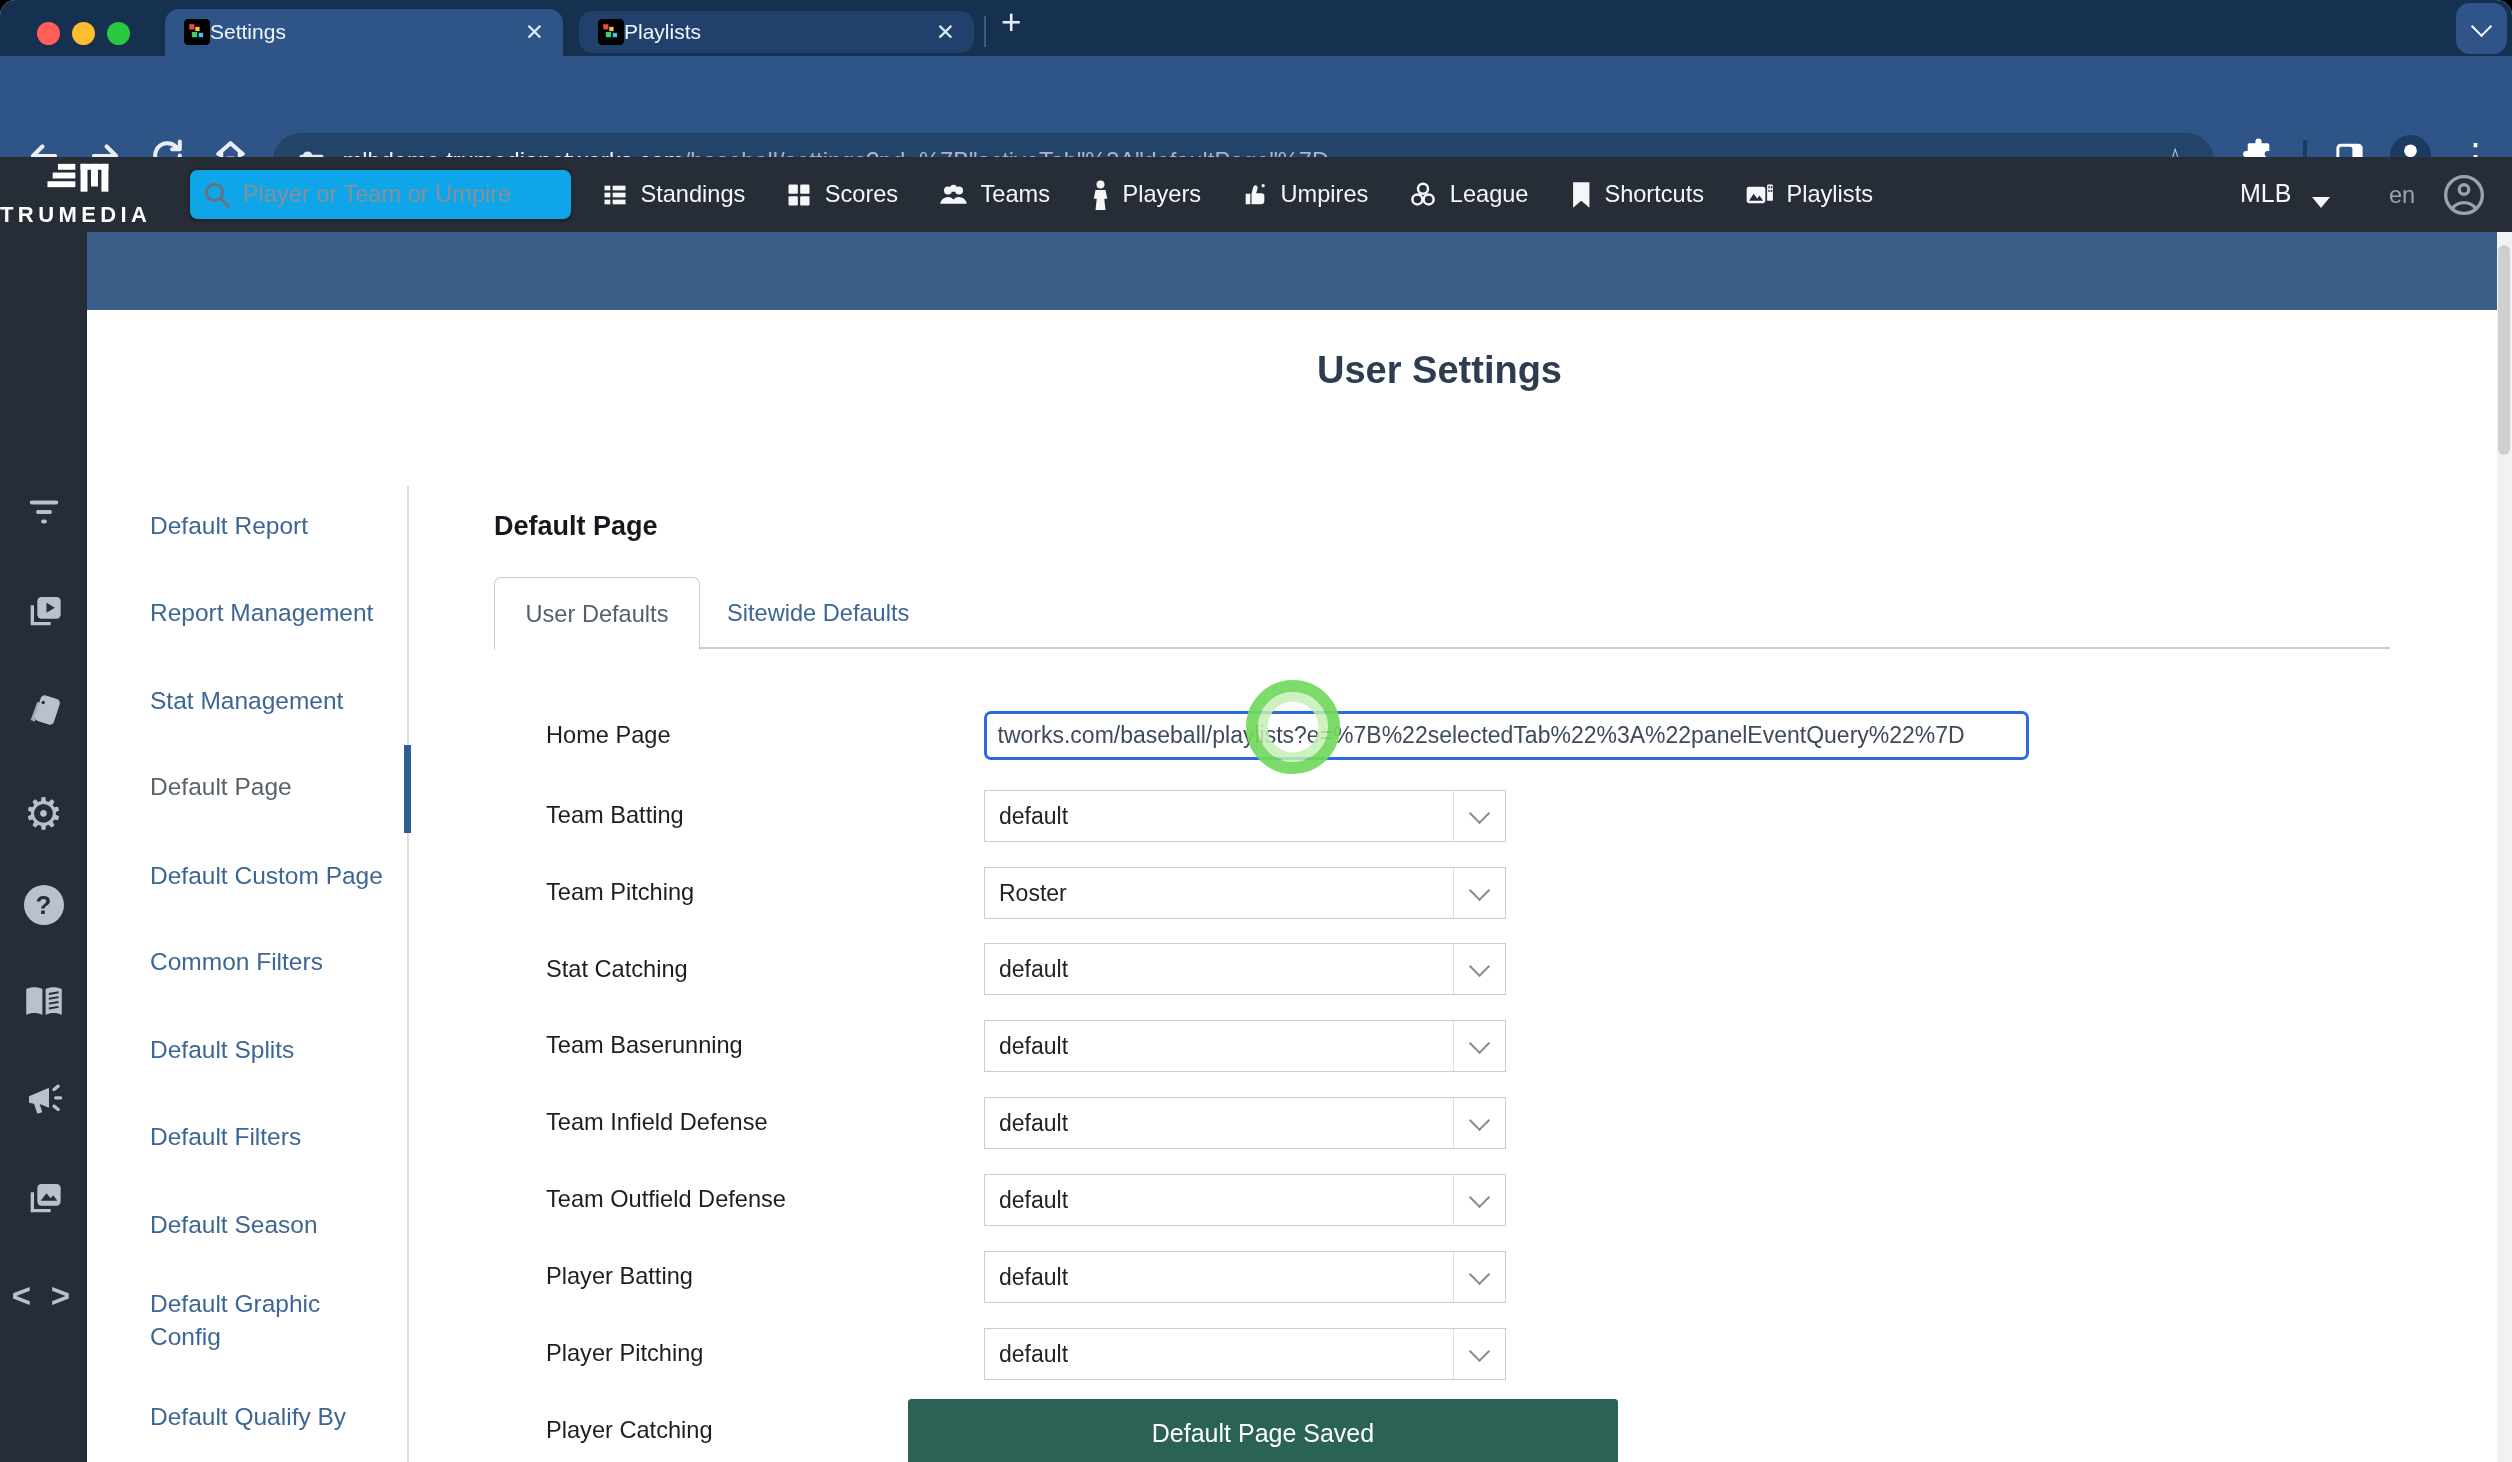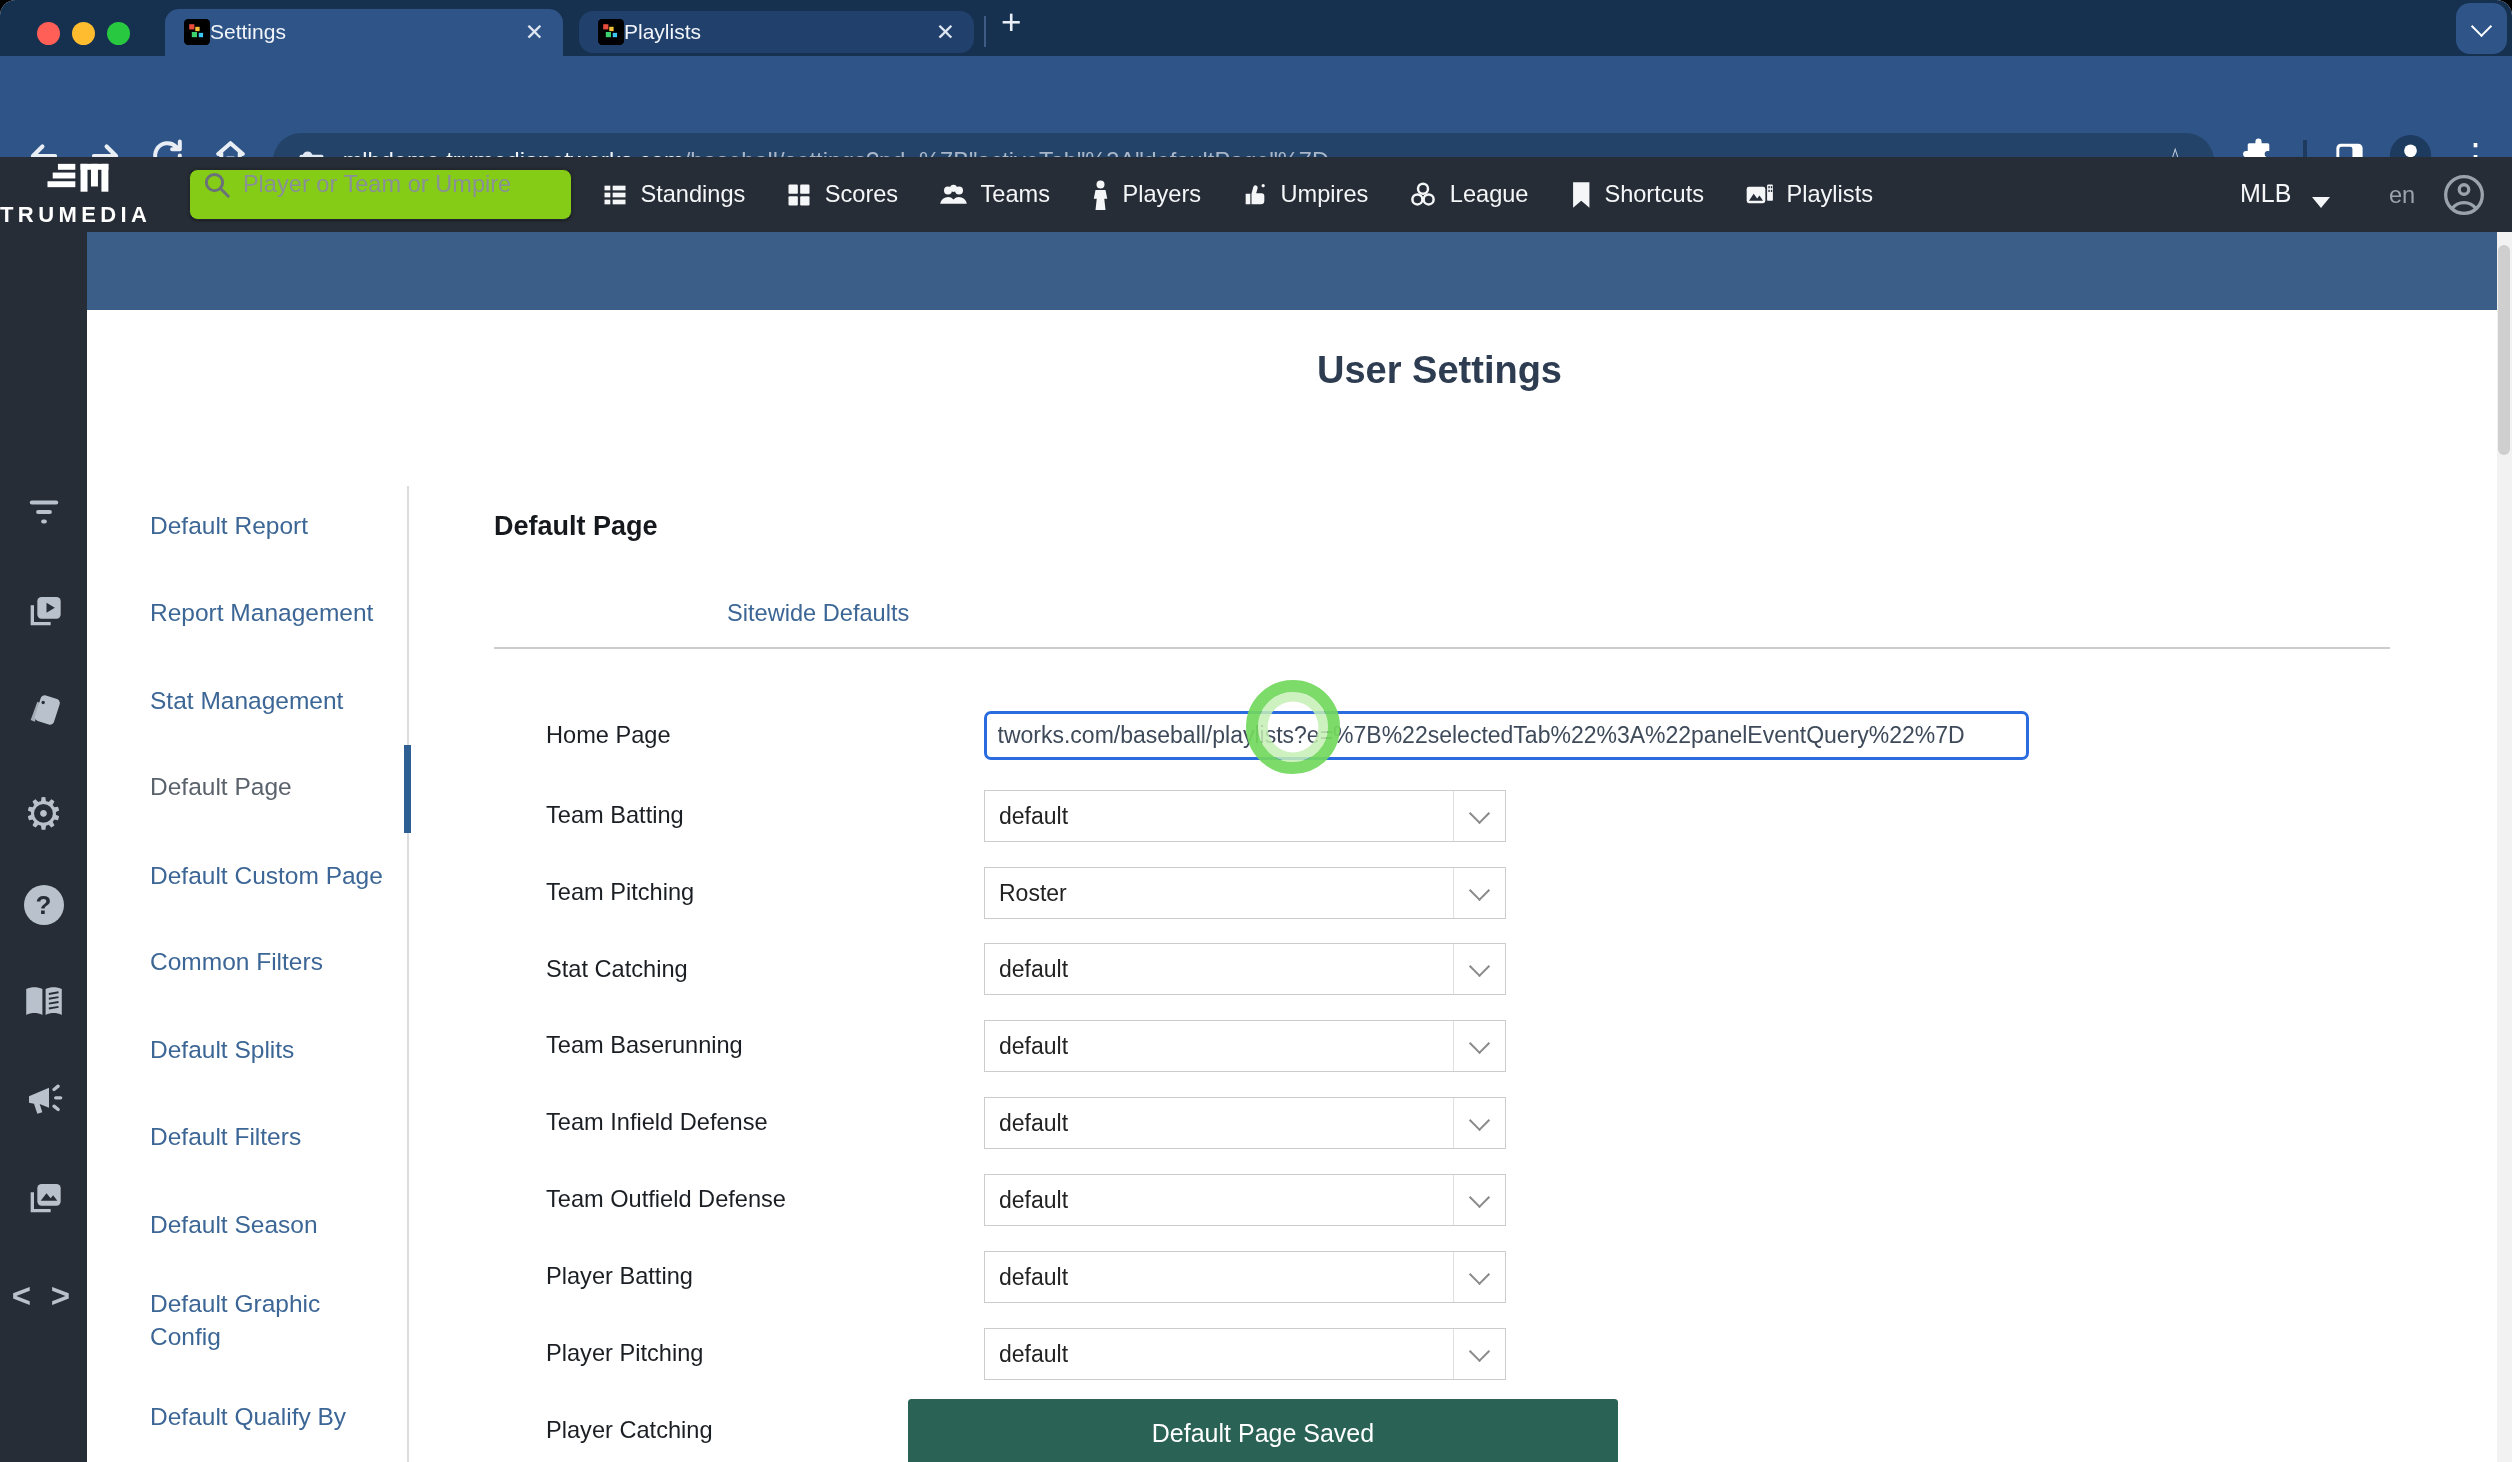--- a/index.html
+++ b/index.html
@@ -18,22 +18,22 @@
   .newtab{color:#e8eef6;font-size:35px;font-weight:300;}
   .tabsearch{width:51px;height:51px;border-radius:14px;background:#2e5488;display:flex;align-items:center;justify-content:center;}
   .toolbar{left:0;top:56px;width:2512px;height:101px;background:#2e5488;border-bottom:1.7px solid #24466f;}
   .navbtn{top:75px;width:49px;height:49px;display:flex;align-items:center;justify-content:center;}
   .urlpill{left:273px;top:77px;width:1941px;height:56px;border-radius:28px;background:#234468;
            display:flex;align-items:center;color:#f0f3f7;}
   .urlpath{color:#a9b6c9;}
   .chromeicon{stroke:#e9eef5;fill:none;stroke-width:2.6;stroke-linecap:round;stroke-linejoin:round;}
   
   .sitenav{left:0;top:157px;width:2512px;height:75px;background:#272d36;}
-  .searchbox{left:189px;top:12.2px;width:381px;height:49px;background:#84cc16;border:1.7px solid #23272d;
-             border-radius:8.7px;display:flex;align-items:flex-start;box-shadow:0 0.9px 2.6px rgba(0,0,0,.4);}
+  .searchbox{left:189px;top:12.2px;width:381px;height:49px;background:#0ea5e9;border:1.7px solid #23272d;
+             border-radius:8.7px;display:flex;align-items:center;box-shadow:0 0.9px 2.6px rgba(0,0,0,.4);}
   .searchbox input{border:none;outline:none;font-size:23.6px;color:#333;width:306px;
                    font-family:"Liberation Sans",sans-serif;background:transparent;}
   .searchbox input::placeholder{color:#8a9097;}
   .navitems{left:601px;top:0;height:75px;display:flex;align-items:center;gap:40px;}
   .navitem{display:flex;align-items:center;gap:11.4px;color:#f4f6f8;font-size:23.6px;}
   .navsvg{fill:#f4f6f8;}
   .league{color:#f4f6f8;font-size:25px;display:flex;align-items:flex-end;gap:21px;}
   .caret-down{width:0;height:0;border-left:9.6px solid transparent;border-right:9.6px solid transparent;
               border-top:11.4px solid #f4f6f8;}
   .lang{color:#9aa3ad;font-size:23.6px;}
@@ -356,20 +356,21 @@
   <div class="abs menuitem" style="top:859px">Default Custom Page</div>
   <div class="abs menuitem" style="top:945px">Common Filters</div>
   <div class="abs menuitem" style="top:1033px">Default Splits</div>
   <div class="abs menuitem" style="top:1120px">Default Filters</div>
   <div class="abs menuitem" style="top:1208px">Default Season</div>
   <div class="abs menuitem" style="top:1287px;width:210px">Default Graphic Config</div>
   <div class="abs menuitem" style="top:1400px">Default Qualify By</div>
 
   <div class="abs panel-heading">Default Page</div>
   <div class="abs tabline"></div>
+  <div class="abs ptab-active">User Defaults</div>
   <div class="abs ptab-link">Sitewide Defaults</div>
 
   <div class="abs flabel" style="top:722px">Home Page</div>
   <div class="abs homeinput">
     <input value="tworks.com/baseball/playlists?e=%7B%22selectedTab%22%3A%22panelEventQuery%22%7D" style="">
   </div>
 
   <div class="abs flabel" style="top:802px">Team Batting</div>
   <div class="abs dd" style="top:790px">
     <span class="val">default</span>

